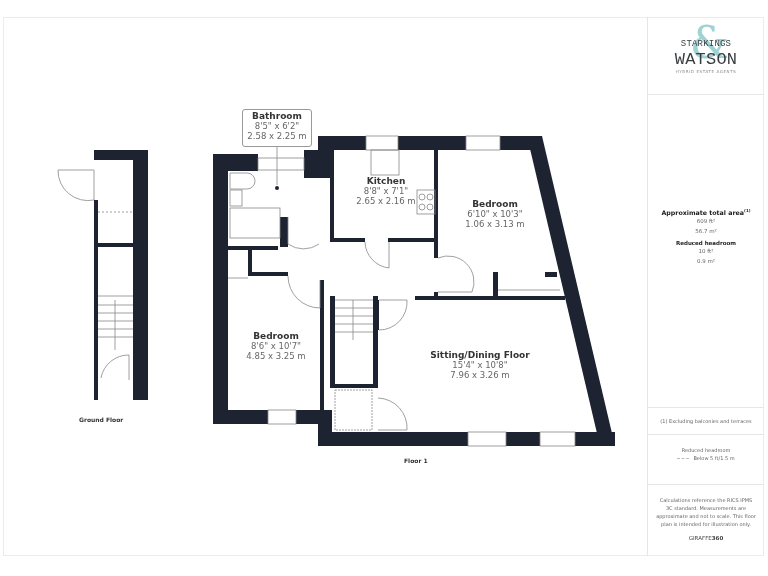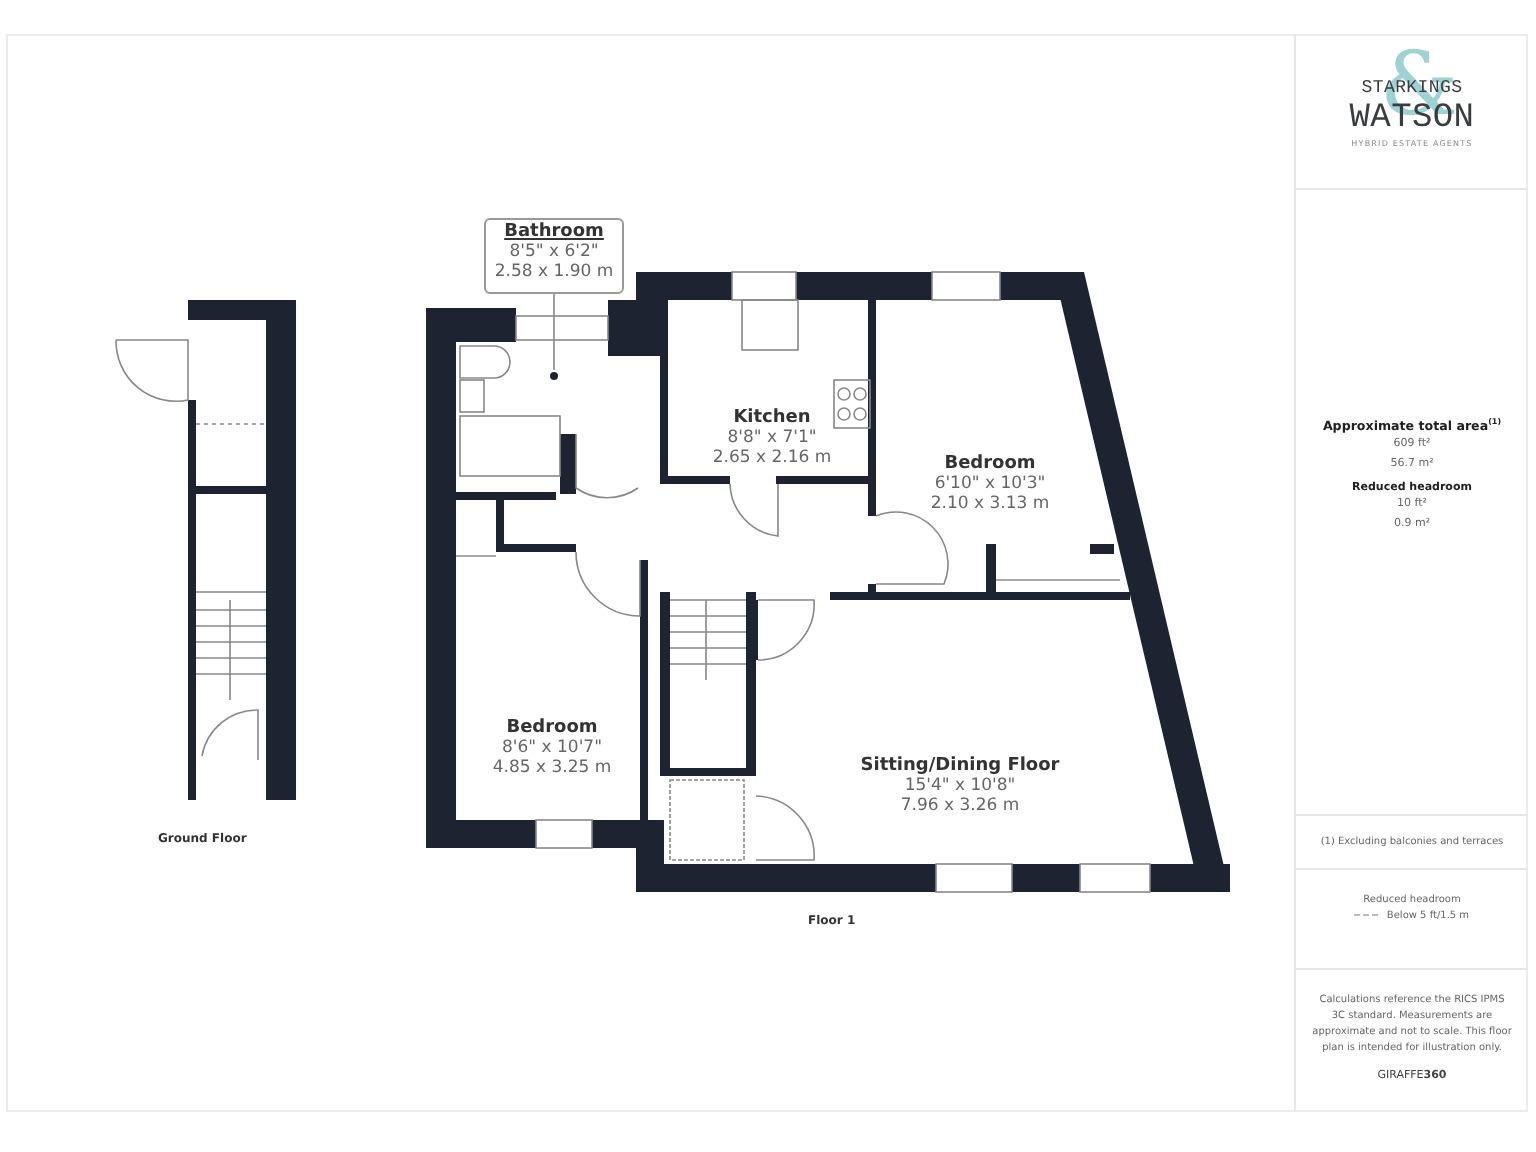--- a/index.html
+++ b/index.html
@@ -11,23 +11,23 @@
   .logo-amp { position:absolute; left:42px; top:4px; font-family:"DejaVu Serif", serif; font-size:44px; color:#8ecbcc; line-height:44px; opacity:0.85; }
   .logo-t1, .logo-t2 { position:absolute; left:0; width:100%; text-align:center; font-family:Liberation Mono, monospace; color:#3a3d40; letter-spacing:0.2px; }
   .logo-t1 { top:22px; font-size:9px; }
   .logo-t2 { top:33px; font-size:17px; }
   .logo-sub { position:absolute; top:52px; width:100%; text-align:center; font-size:4px; color:#8a8a8a; letter-spacing:0.6px; }
   .area-title { font-size:6.3px; font-weight:bold; color:#222; }
   .area-val { font-size:5.5px; color:#666; line-height:10px; }
   .small { font-size:5px; color:#666; line-height:8px; }
   .floor-label { position:absolute; font-size:6px; font-weight:bold; color:#333; }
   .room-label { position:absolute; text-align:center; font-size:8.5px; color:#666; line-height:10px; }
-  .room-label .name { font-weight:bold; color:#333; font-size:9px;margin-top:28px; }
+  .room-label .name { font-weight:bold; color:#333; font-size:9px; }
   .callout { position:absolute; left:242px; top:109px; width:70px; height:38px; border:1px solid #999; border-radius:3px; background:#fff; text-align:center; font-size:8.5px; color:#666; line-height:10px; padding-top:1px; box-sizing:border-box; }
-  .callout .name { font-weight:bold; color:#333; font-size:9px;text-decoration:underline; }
+  .callout .name { font-weight:bold; color:#333; font-size:9px; }
   svg { position:absolute; left:0; top:0; }
 </style>
 </head>
 <body>
 
 <div class="frame"></div>
 
 <svg width="648" height="576" viewBox="0 0 648 576">
   <g fill="#1d2330">
 
@@ -117,33 +117,33 @@
     <line x1="498" y1="290" x2="560" y2="290"></line>
     <line x1="228" y1="278" x2="248" y2="278"></line>
     <line x1="277" y1="147" x2="277" y2="185"></line>
   </g>
   <circle cx="277" cy="188" r="2" fill="#1d2330"></circle>
 </svg>
 
 <div class="callout">
   <div class="name">Bathroom</div>
   <div>8'5" x 6'2"</div>
-  <div>2.58 x 1.90 m</div>
+  <div>2.58 x 2.25 m</div>
 </div>
 
 <div class="room-label" style="left:340px;top:176px;width:92px;">
   <div class="name">Kitchen</div>
   <div>8'8" x 7'1"</div>
   <div>2.65 x 2.16 m</div>
 </div>
 
 <div class="room-label" style="left:446px;top:199px;width:98px;">
   <div class="name">Bedroom</div>
   <div>6'10" x 10'3"</div>
-  <div>2.10 x 3.13 m</div>
+  <div>1.06 x 3.13 m</div>
 </div>
 
 <div class="room-label" style="left:232px;top:331px;width:88px;">
   <div class="name">Bedroom</div>
   <div>8'6" x 10'7"</div>
   <div>4.85 x 3.25 m</div>
 </div>
 
 <div class="room-label" style="left:420px;top:350px;width:120px;">
   <div class="name">Sitting/Dining Floor</div>

